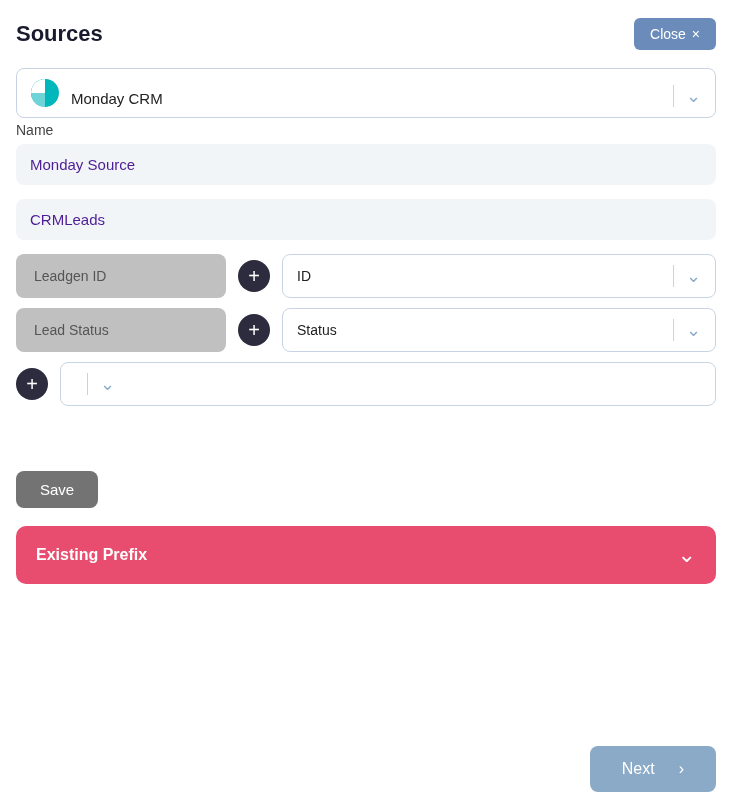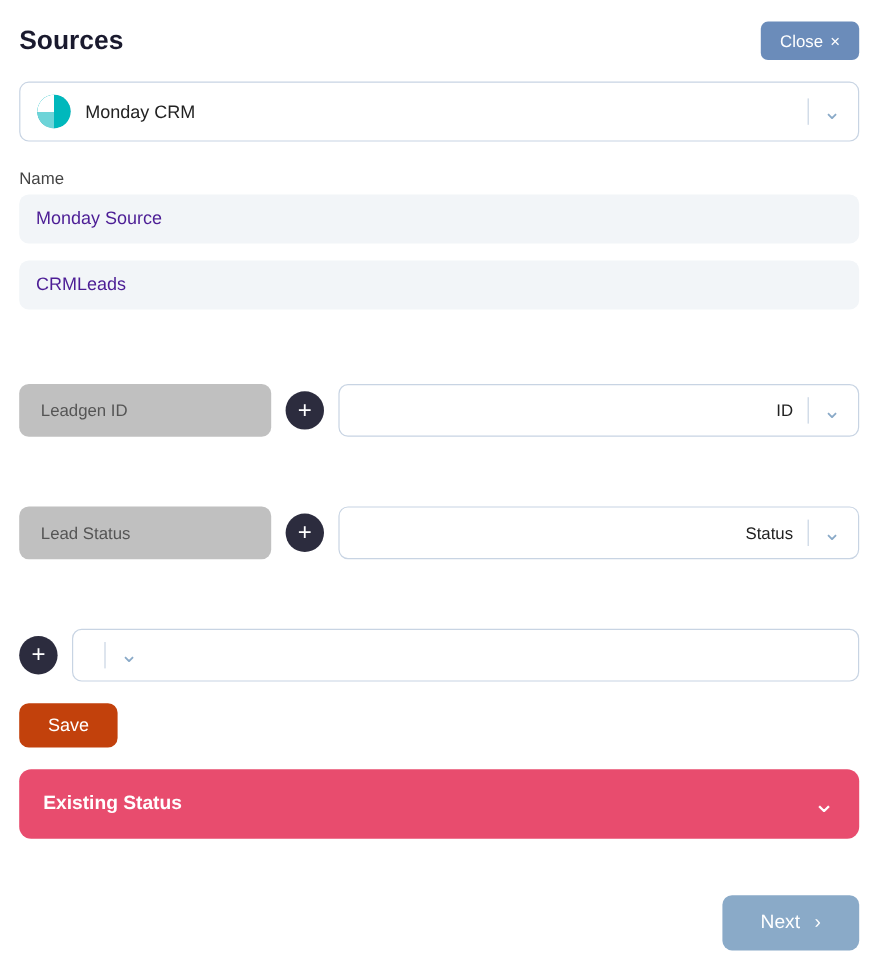--- a/index.html
+++ b/index.html
@@ -49,25 +49,25 @@
       font-size: 14px;
       cursor: pointer;
       display: flex;
       align-items: center;
       gap: 6px;
     }
 
     
     .source-select-row {
       display: flex;
-      align-items: center;
+      align-items: flex-end;
       border: 1.5px solid #c8d4e3;
       border-radius: 8px;
       padding: 10px 14px;
-      margin-bottom: 22px;
+      margin-bottom: 4px;
       cursor: pointer;
       background: #fff;
     }
 
     .source-icon {
       width: 28px;
       height: 28px;
       border-radius: 50%;
       background: linear-gradient(135deg, #00c2c7 0%, #3ab0b8 50%, #fff 100%);
       margin-right: 12px;
@@ -128,21 +128,20 @@
       display: flex;
       flex-direction: column;
       gap: 10px;
       margin-bottom: 18px;
     }
 
     .mapping-row {
       display: flex;
       align-items: center;
       gap: 12px;
-      margin-top: 48px;
     }
 
     .mapping-left {
       background: #c0c0c0;
       border-radius: 8px;
       padding: 14px 18px;
       font-size: 14px;
       color: #555;
       width: 210px;
       flex-shrink: 0;
@@ -171,34 +170,34 @@
       border-radius: 8px;
       padding: 10px 14px;
       background: #fff;
       cursor: pointer;
     }
 
     .mapping-right-label {
       flex: 1;
       font-size: 14px;
       color: #222;
-      text-align: right;
     }
 
     
     .save-button {
-      background: #c2410c;
+      background: #737373;
       color: #fff;
       border: none;
       border-radius: 8px;
       padding: 10px 24px;
       font-size: 15px;
       cursor: pointer;
       align-self: flex-start;
       margin-bottom: 18px;
+      margin-top: 47px;
     }
 
     
     .existing-sources-bar {
       background: #e84c6e;
       border-radius: 10px;
       padding: 16px 20px;
       display: flex;
       justify-content: space-between;
       align-items: center;
@@ -232,21 +231,21 @@
     .next-button {
       background: #8aaac8;
       color: #fff;
       border: none;
       border-radius: 8px;
       padding: 14px 32px;
       font-size: 16px;
       cursor: pointer;
       display: flex;
       align-items: center;
-      gap: 12px;
+      gap: 24px;
       min-width: 114px;
       justify-content: center;
     }
 
     .next-chevron {
       font-size: 16px;
     }
   </style>
 </head>
 <body>
@@ -313,21 +312,21 @@
         <div class="divider-v"></div>
         <span class="chevron-down">⌄</span>
       </div>
     </div>
 
   </div>
 
   <button class="save-button">Save</button>
 
   <div class="existing-sources-bar">
-    <span class="existing-sources-label">Existing Status</span>
+    <span class="existing-sources-label">Existing Prefix</span>
     <span class="existing-sources-chevron">⌄</span>
   </div>
 
 </div>
 
 <div class="bottom-bar">
   <button class="next-button">
     <span>Next</span>
     <span class="next-chevron">›</span>
   </button>

